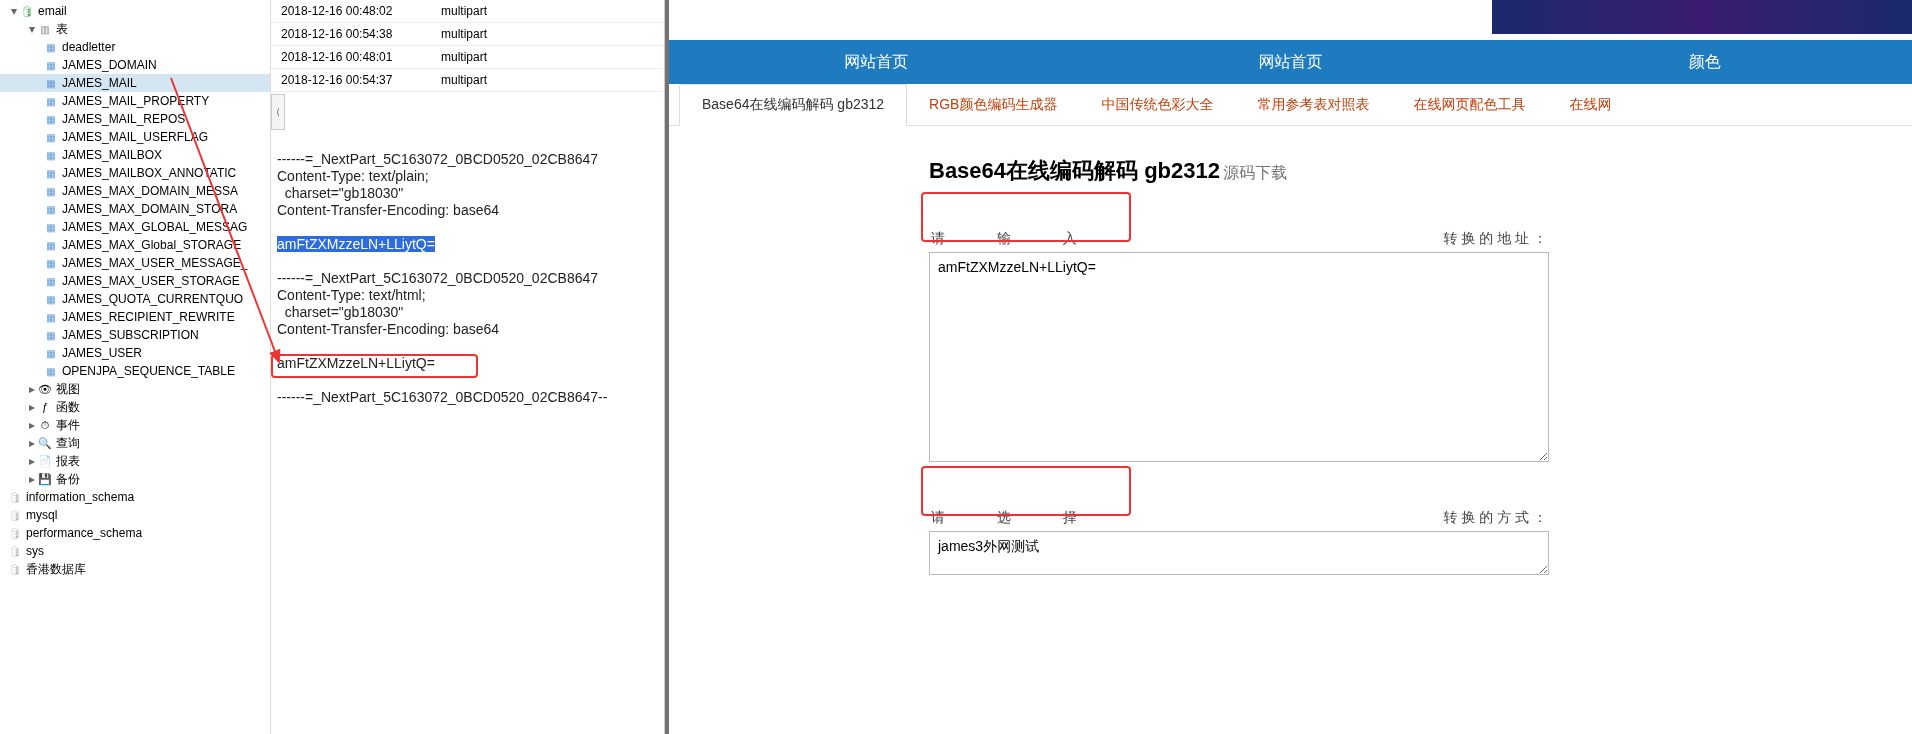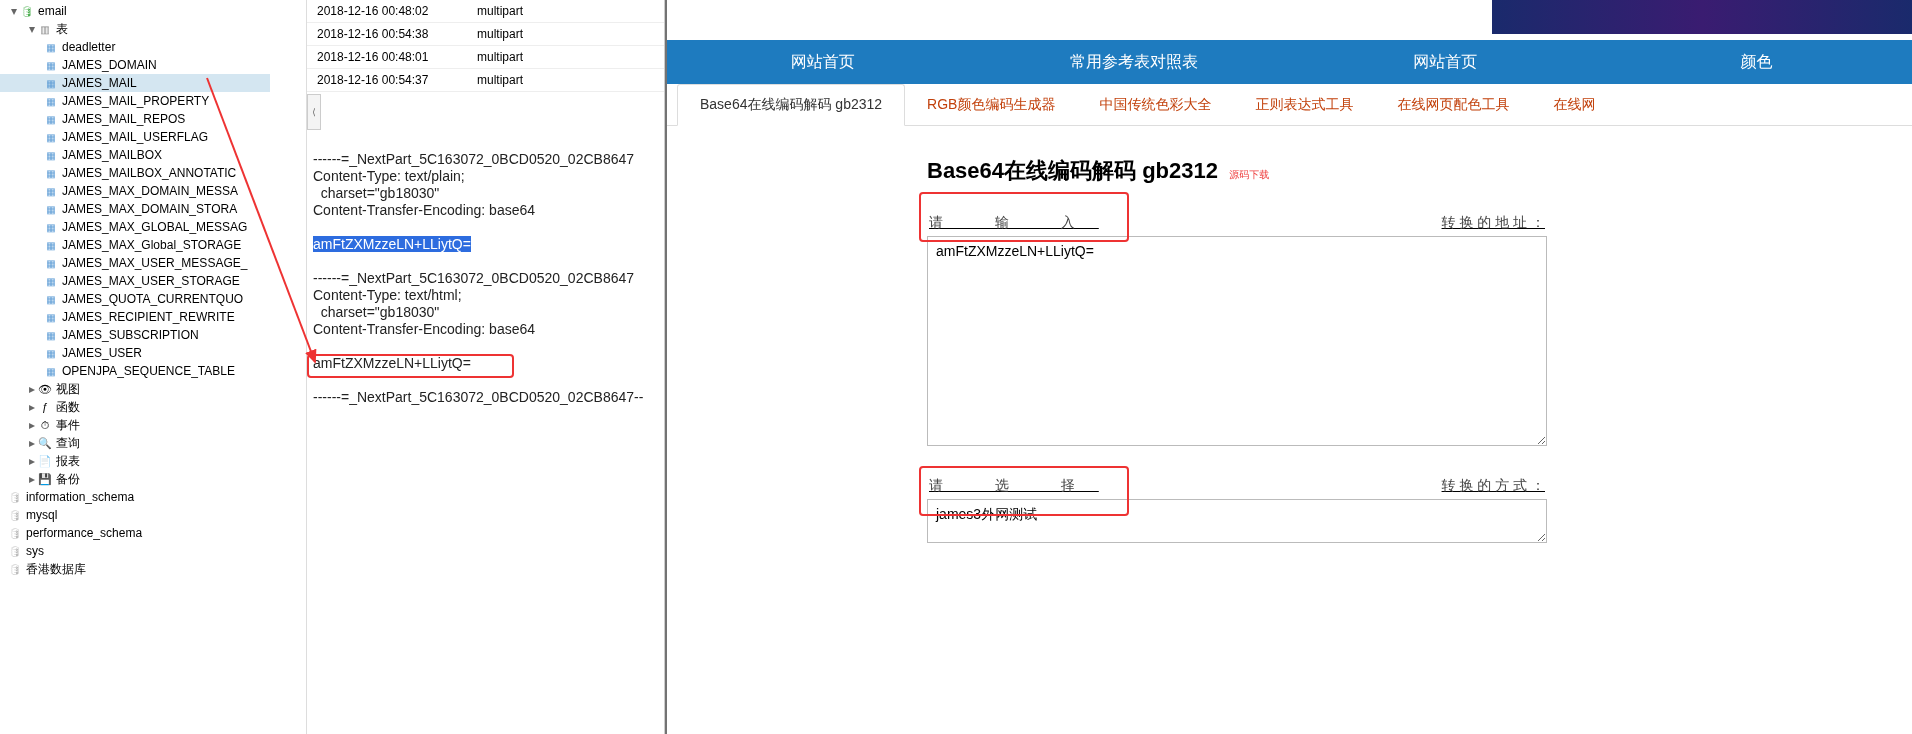--- a/index.html
+++ b/index.html
@@ -11,42 +11,42 @@
 .tree-row { display: flex; align-items: center; height: 18px; padding-left: 8px; cursor: pointer; white-space: nowrap; }
 .tree-row.selected { background: #d4e6f1; }
 .tree-icon { width: 14px; height: 14px; margin-right: 4px; display: inline-flex; align-items: center; justify-content: center; font-size: 10px; }
 .indent { width: 18px; display: inline-block; }
 .exp { width: 12px; color: #666; display: inline-block; text-align: center; cursor: pointer; }
 .tbl-icon { color: #5b9bd5; }
 .db-icon { color: #4caf50; }
 .folder-icon { color: #888; }
 .small-icon { font-size: 11px; }
 
-.table-area { flex: 1; display: flex; flex-direction: column; border-left: 1px solid #ddd; margin-left: 36px; }
+.table-area { flex: 1; display: flex; flex-direction: column; border-left: 1px solid #ddd; }
 .data-table { width: 100%; border-collapse: collapse; }
 .data-table td { padding: 4px 10px; border-bottom: 1px solid #eee; font-size: 12px; }
 .data-table tr.active td:first-child::before { content: "▸"; position: absolute; margin-left: -12px; color: #333; }
 .data-table td.col-ts { width: 160px; }
 .collapse-handle { border: 1px solid #ccc; width: 14px; height: 36px; background: #f4f4f4; margin: 2px 0; display: flex; align-items: center; justify-content: center; font-size: 9px; color: #666; cursor: pointer; }
 .text-view { font-family: Consolas, monospace; font-size: 14px; padding: 2px 6px; white-space: pre; line-height: 17px; color: #222; position: relative; }
 .hl { background: #2d6cdf; color: #fff; }
 .redbox { position: absolute; border: 2px solid #e33; border-radius: 4px; pointer-events: none; }
 
 
-.web-panel { flex: 1; display: flex; flex-direction: column; background: #fff; border-left: 2px solid #737373; }
+.web-panel { flex: 1; display: flex; flex-direction: column; background: #fff; border-left: 4px solid #737373; }
 .banner { height: 34px; background: linear-gradient(90deg,#1a2a6c,#3a1c71,#1a2a6c); margin-left: auto; width: 420px; }
 .nav { background: #1e7bbf; display: flex; height: 44px; align-items: stretch; margin-top: 6px; }
 .nav-item { flex: 1; color: #fff; font-size: 16px; display: flex; align-items: center; justify-content: center; cursor: pointer; }
 .subnav { display: flex; border-bottom: 1px solid #ddd; height: 42px; align-items: stretch; padding: 0 10px; }
 .subnav-item { padding: 0 22px; display: flex; align-items: center; color: #c2410c; font-size: 14px; cursor: pointer; margin-bottom: -1px; }
 .subnav-item.active { border: 1px solid #ddd; border-bottom: 1px solid #fff; color: #333; border-radius: 3px 3px 0 0; }
 .content { padding: 30px 60px 10px 260px; position: relative; }
 .content h2 { font-size: 22px; font-weight: 600; display: inline; }
-.srclink { color: #ef4444; font-size: 10px; margin-left: 8px; }
-.field-block { margin-top: 24px; text-decoration: underline; }
+.srclink { color: #737373; font-size: 16px; margin-left: 0; }
+.field-block { margin-top: 40px; }
 .field-label { display: flex; justify-content: space-between; font-size: 14px; color: #444; padding: 4px 2px; letter-spacing: 24px; }
 .field-label span:last-child { letter-spacing: 0; }
 .textarea { width: 620px; border: 1px solid #bbb; padding: 6px 8px; font-size: 14px; font-family: Arial; resize: both; }
 .ta-lg { height: 210px; }
 .ta-sm { height: 44px; }
 .watermark { position: absolute; right: 20px; bottom: 8px; color: #ddd; font-size: 14px; }
 
 
 .arrow { position: absolute; pointer-events: none; }
 </style>
@@ -152,29 +152,28 @@
         </defs>
       <line x1="10" y1="8" x2="118" y2="292" stroke="#e33" stroke-width="2" marker-end="url(#ah)"></line>
     </svg>
   </div>
 </div>
 
 <div class="web-panel">
   <div class="banner"></div>
   <div class="nav" id="nav">
       <div class="nav-item">网站首页</div>
-      <div class="nav-item">常用参考表对照表</div>
       <div class="nav-item">网站首页</div>
       <div class="nav-item">颜色</div>
     </div>
   <div class="subnav" id="subnav">
       <div class="subnav-item active">Base64在线编码解码 gb2312</div>
       <div class="subnav-item">RGB颜色编码生成器</div>
       <div class="subnav-item">中国传统色彩大全</div>
-      <div class="subnav-item">正则表达式工具</div>
+      <div class="subnav-item">常用参考表对照表</div>
       <div class="subnav-item">在线网页配色工具</div>
       <div class="subnav-item">在线网</div>
     </div>
   <div class="content" style="position:relative">
     <h2>Base64在线编码解码 gb2312</h2>
     <a class="srclink">源码下载</a>
 
     <div class="field-block">
       <div class="field-label" style="width:620px;">
         <span>请        输        入</span>

